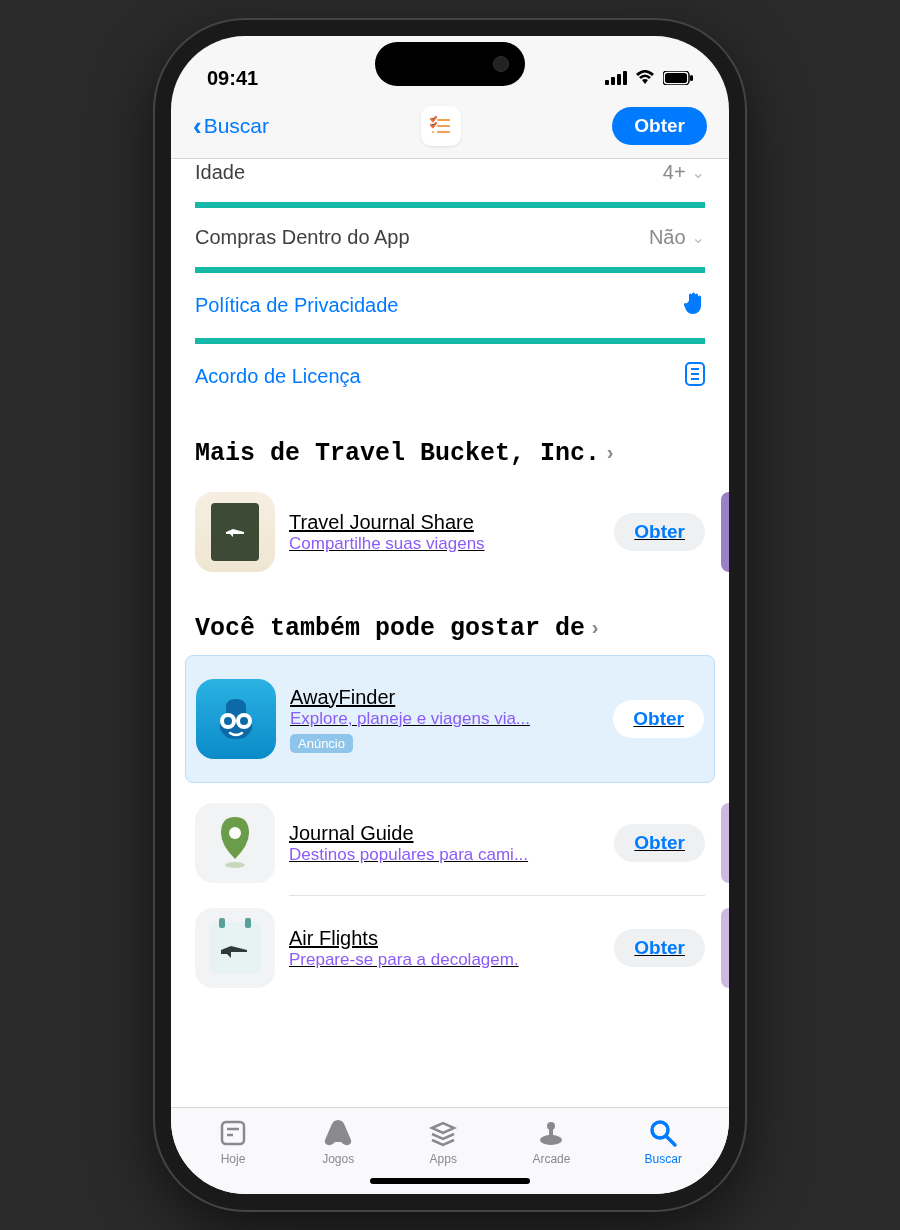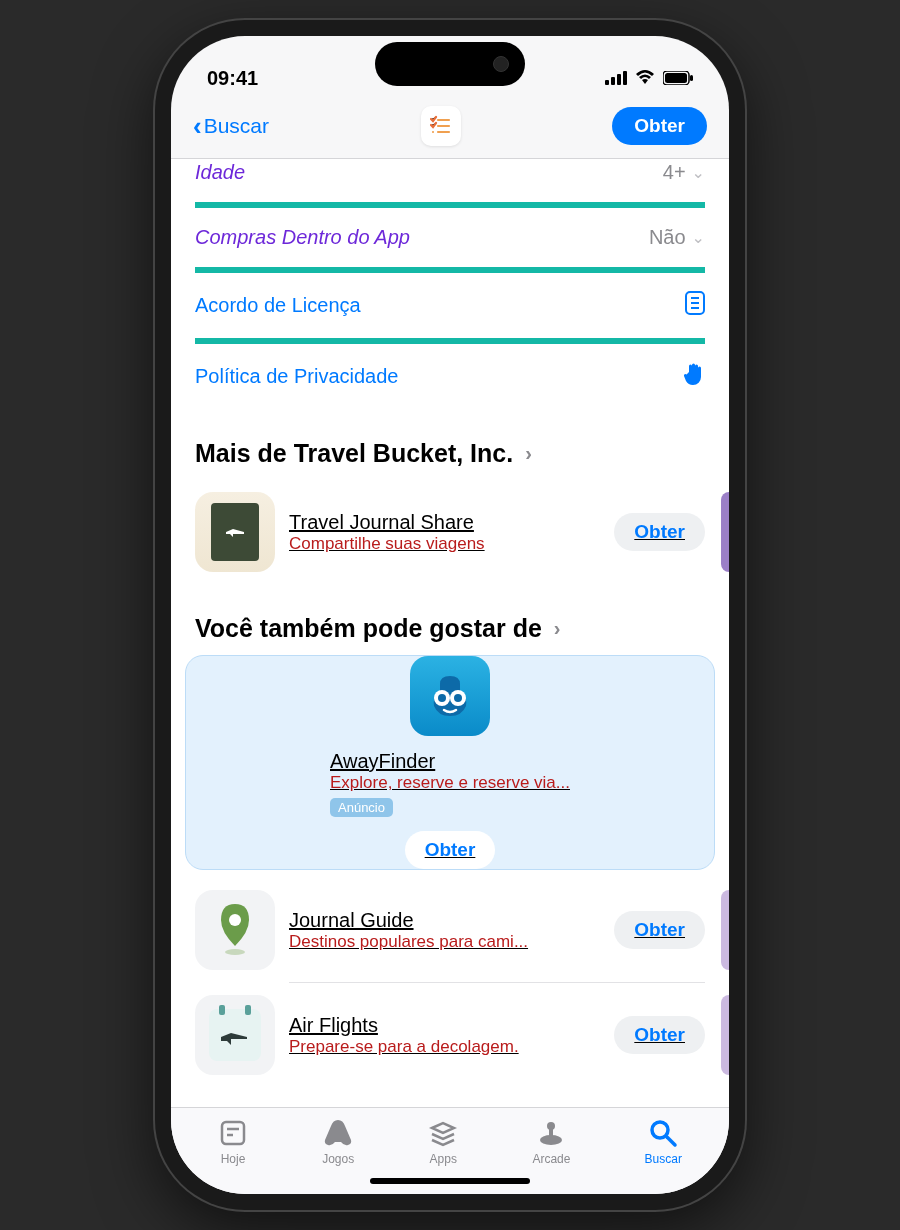--- a/index.html
+++ b/index.html
@@ -64,49 +64,49 @@
     padding:8px 22px; border-radius:20px;
   }
 
   .content { flex:1; overflow:hidden; background:#fff; padding:0 24px; }
 
   .info-row {
     display:flex; justify-content:space-between; align-items:center;
     padding:18px 0; border-top:6px solid #14b8a6; font-size:20px;
   }
   .info-row:first-child { border-top:none; padding-top:4px; }
-  .info-label { color:#6d28d9;font-style:italic; }
+  .info-label { color:#404040; }
   .info-value { color:#8a8a8e; display:flex; align-items:center; gap:6px; }
   .info-link { color:#007aff; }
   .chev-dn { color:#c0c0c4; font-size:16px; }
 
   .section-title {
     font-size:25px; font-weight:700; padding:30px 0 12px;
-    display:flex; align-items:center; gap:12px;
+    display:flex; align-items:center; gap:4px;font-family:Liberation Mono, monospace;
   }
   .sec-chev { color:#8a8a8e; font-size:20px; font-weight:600; }
 
   .app-card {
     display:flex; align-items:center; gap:14px; padding:12px 0;
     position:relative;
     text-decoration:underline;
   }
   .app-card.promoted {
-    background:#e3f1fd; border:1px solid #bcdcf7; border-radius:18px;
-    padding:0 10px; margin:0 -10px;flex-direction:column;
+    background:#e3f1fd; border:1px solid #bcdcf7; border-radius:8px;
+    padding:23px 10px; margin:0 -10px;
   }
   .app-divider { border-top:1px solid #e2e2e5; margin-left:94px; }
   .app-icon {
     width:80px; height:80px; border-radius:18px; flex-shrink:0;
     display:flex; align-items:center; justify-content:center;
     font-size:36px;
   }
   .app-card .meta { flex:1; min-width:0; }
   .app-name { font-size:20px; font-weight:400; color:#000; }
-  .app-sub { font-size:17px; color:#b91c1c; white-space:nowrap; overflow:hidden; text-overflow:ellipsis; }
+  .app-sub { font-size:17px; color:#8b5cf6; white-space:nowrap; overflow:hidden; text-overflow:ellipsis; }
   .ad-badge {
     display:inline-block; background:#8fc5ea; color:#fff;
     font-size:13px; padding:2px 8px; border-radius:5px; margin-top:5px;
   }
   .get-btn {
     background:#eef0f2; color:#007aff; font-weight:600; font-size:19px;
     padding:8px 20px; border-radius:20px; flex-shrink:0;
   }
   .app-card.promoted .get-btn { background:#fff; }
   .peek {
@@ -208,37 +208,37 @@
 
       <div class="info-row">
         <span class="info-label">Compras Dentro do App</span>
         <span class="info-value">
             <span>Não</span>
             <span class="chev-dn">⌄</span>
           </span>
       </div>
 
 
+      <div class="info-row">
+        <span class="info-link">Política de Privacidade</span>
+        <span>
+          <svg width="22" height="24" viewBox="0 0 22 24" fill="#007aff">
+              <path d="M6 10 V4 a1.5 1.5 0 0 1 3 0 V3 a1.5 1.5 0 0 1 3 0 V4 a1.5 1.5 0 0 1 3 0 V6 a1.5 1.5 0 0 1 3 0 V15 a8 8 0 0 1 -8 8 a8 8 0 0 1 -7 -4 l-2 -5 a1.5 1.5 0 0 1 2.5 -1.5 Z"></path>
+            </svg>
+        </span>
+      </div>
+
       <div class="info-row" style="border-bottom:none">
         <span class="info-link">Acordo de Licença</span>
         <span>
           <svg width="20" height="24" viewBox="0 0 20 24" fill="none" stroke="#007aff" stroke-width="2">
               <rect x="1" y="1" width="18" height="22" rx="4"></rect>
               <line x1="6" y1="7" x2="14" y2="7"></line>
               <line x1="6" y1="12" x2="14" y2="12"></line>
               <line x1="6" y1="17" x2="14" y2="17"></line>
-            </svg>
-        </span>
-      </div>
-
-      <div class="info-row">
-        <span class="info-link">Política de Privacidade</span>
-        <span>
-          <svg width="22" height="24" viewBox="0 0 22 24" fill="#007aff">
-              <path d="M6 10 V4 a1.5 1.5 0 0 1 3 0 V3 a1.5 1.5 0 0 1 3 0 V4 a1.5 1.5 0 0 1 3 0 V6 a1.5 1.5 0 0 1 3 0 V15 a8 8 0 0 1 -8 8 a8 8 0 0 1 -7 -4 l-2 -5 a1.5 1.5 0 0 1 2.5 -1.5 Z"></path>
             </svg>
         </span>
       </div>
 
       <div class="section-title">
         <span>Mais de Travel Bucket, Inc.</span>
         <span class="sec-chev">›</span>
       </div>
 
       <div class="app-card">
@@ -268,21 +268,21 @@
               <path d="M30 50 Q18 50 14 40 Q12 32 20 28 L20 18 Q20 10 30 10 Q40 10 40 18 L40 28 Q48 32 46 40 Q42 50 30 50 Z" fill="#0d6aa8"></path>
               <circle cx="22" cy="32" r="8" fill="#fff"></circle>
               <circle cx="38" cy="32" r="8" fill="#fff"></circle>
               <circle cx="22" cy="32" r="4" fill="#0d6aa8"></circle>
               <circle cx="38" cy="32" r="4" fill="#0d6aa8"></circle>
               <path d="M24 44 Q30 48 36 44" stroke="#fff" stroke-width="2.5" fill="none" stroke-linecap="round"></path>
             </svg>
         </div>
         <div class="meta">
           <div class="app-name">AwayFinder</div>
-          <div class="app-sub">Explore, reserve e reserve via...</div>
+          <div class="app-sub">Explore, planeje e viagens via...</div>
           <span class="ad-badge">Anúncio</span>
         </div>
         <div class="get-btn">Obter</div>
 
       </div>
 
       <div style="height:8px"></div>
 
       <div class="app-card">
         <div class="app-icon ic-walking">

